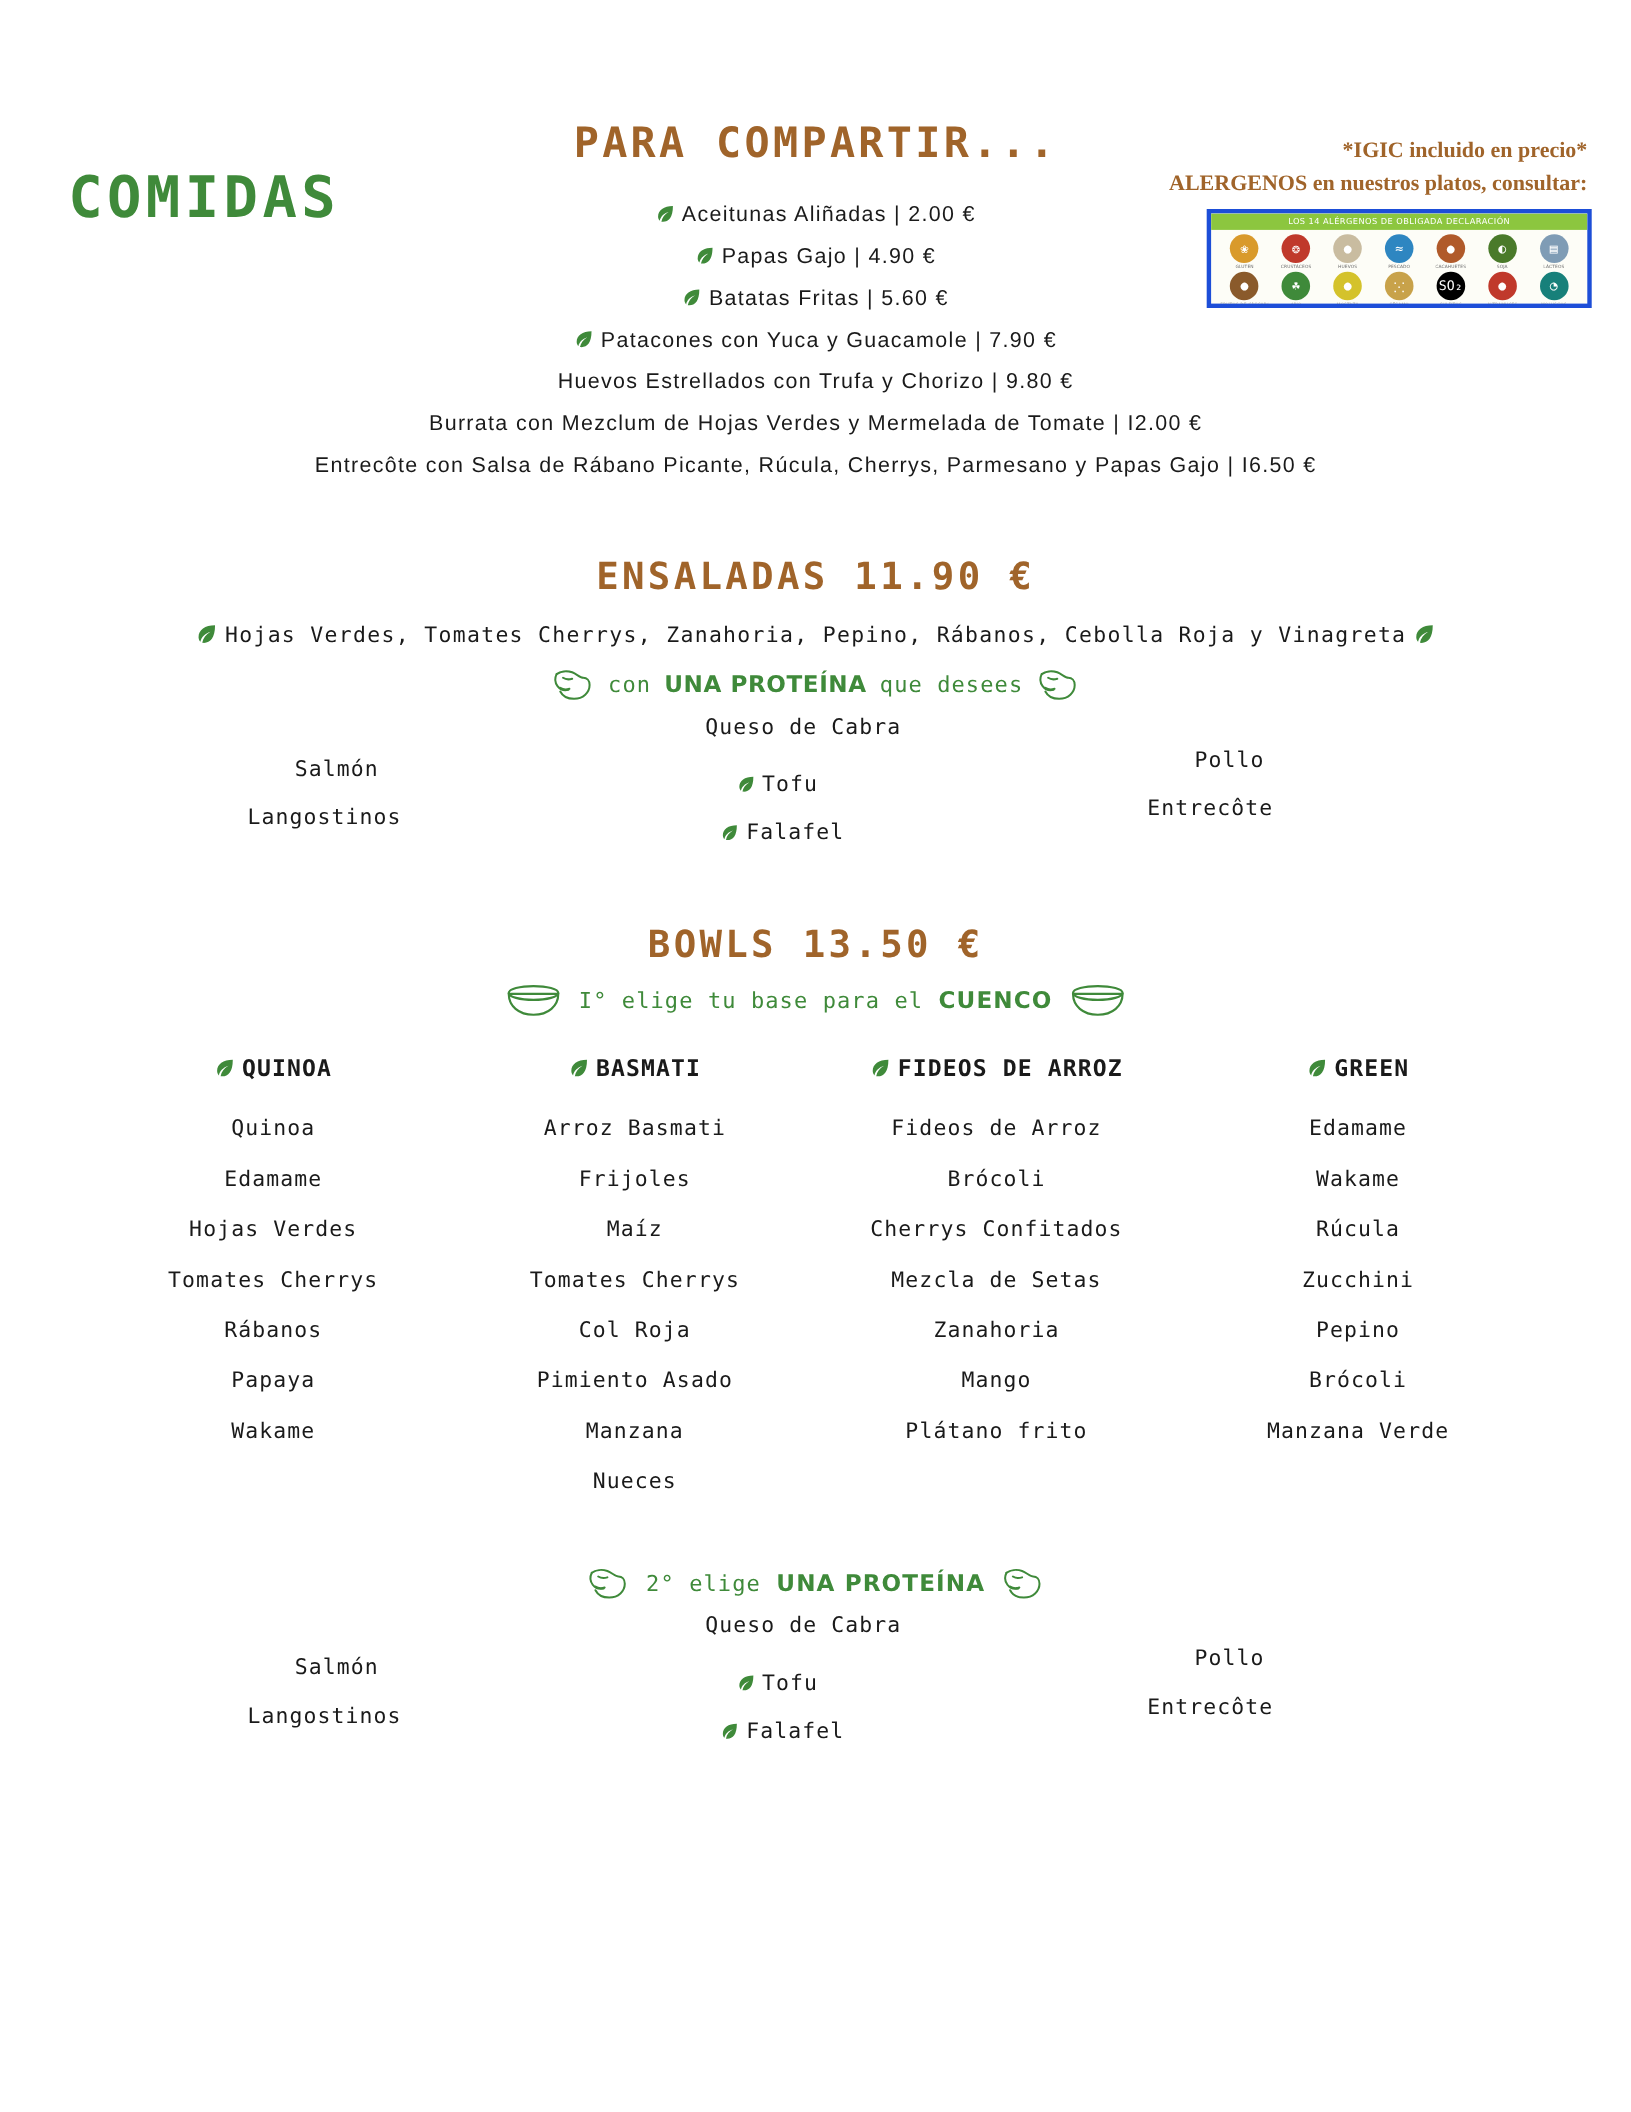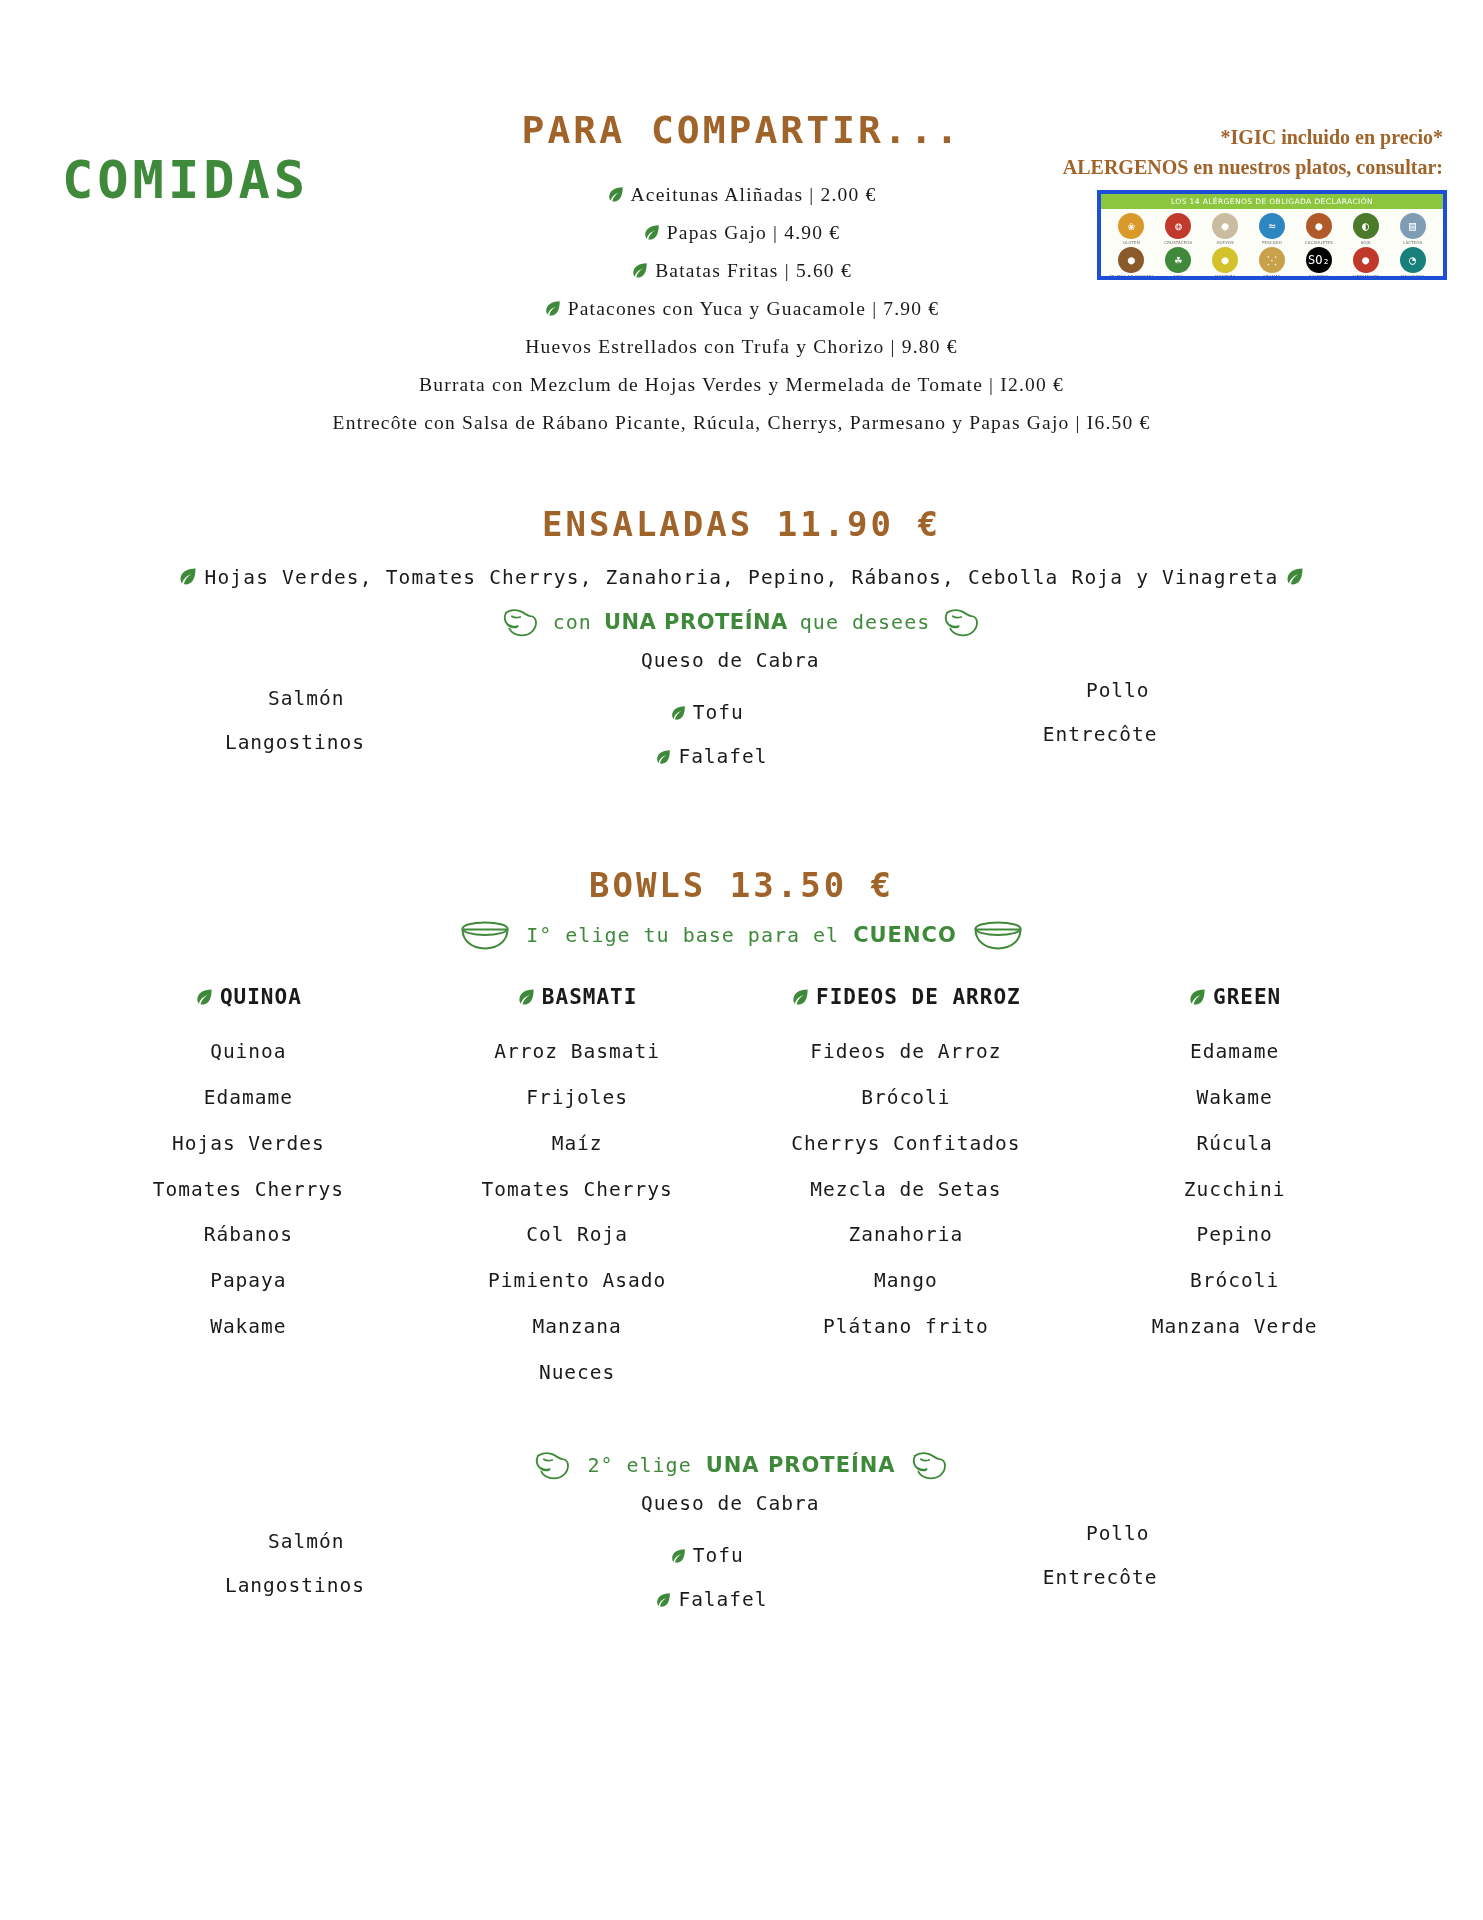--- a/index.html
+++ b/index.html
@@ -104,29 +104,29 @@
   
   .section-title {
     text-align: center;
     color: #a0642a;
     font-family: "DejaVu Sans Mono", monospace;
     font-weight: bold;
     letter-spacing: 3px;
   }
   #para-compartir-title { font-size: 38px; margin-top: 108px; }
   #ensaladas-title { font-size: 34px; margin-top: 62px; }
-  #bowls-title { font-size: 34px; margin-top: 86px; text-align: center; }
+  #bowls-title { font-size: 34px; margin-top: 60px; text-align: center; }
 
   
   .share-list {
     margin-top: 24px;
     text-align: center;
   }
   .share-item {
-    font-family: Liberation Serif, serif;
+    font-family: Liberation Sans, sans-serif;
     font-size: 19.5px;
     letter-spacing: 1.2px;
     line-height: 1.95;
     color: #1a1a1a;
     white-space: nowrap;
   }
   .leaf {
     display: inline-block;
     vertical-align: -2px;
     margin-right: 6px;

